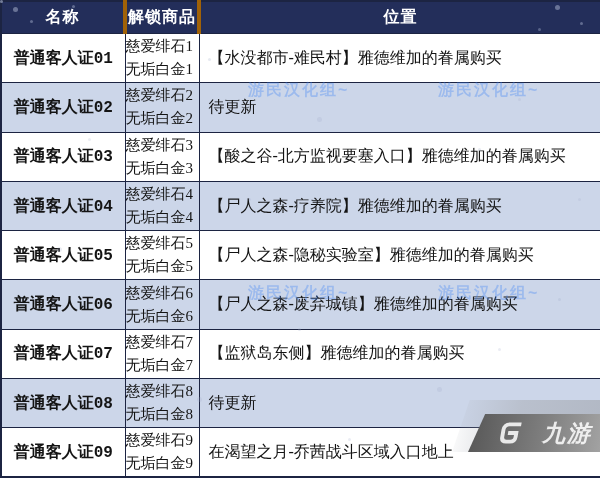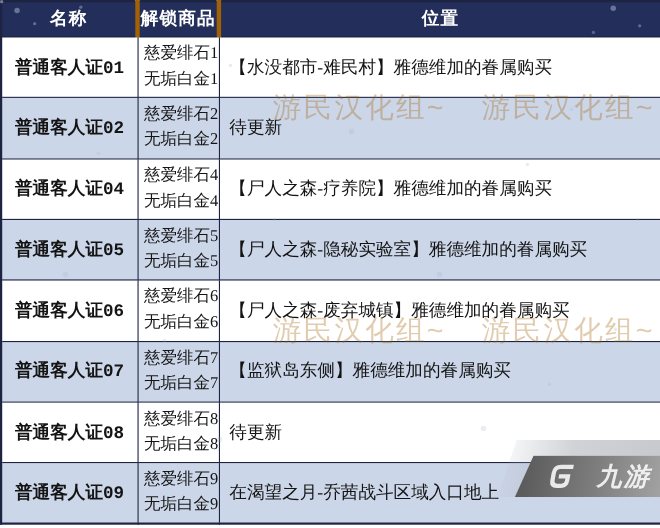--- a/index.html
+++ b/index.html
@@ -16,28 +16,28 @@
       border-bottom:1px solid #1c2442;border-left:4px solid #a16207;padding:0;}
   thead th:first-child{border-left:none;}
 
   tbody td{border:1px solid #1c2442;vertical-align:middle;color:#141414;
       background:#fff;padding:0;}
   tbody tr:nth-child(even) td{background:#ccd6e9;}
   tbody tr{height:49.3px;}
 
   td.name{font-size:16px;font-weight:bold;text-align:center;
       font-family:Liberation Mono, monospace;}
-  td.items{font-size:15px;text-align:right;line-height:23px;
+  td.items{font-size:15px;text-align:left;line-height:23px;
       font-family:"Liberation Serif",serif;}
   td.items span{display:block;}
   td.loc{font-size:16px;text-align:left;padding-left:9px;
       font-family:"Liberation Serif",serif;}
 
   
-  .wm-tile{position:absolute;font-size:26px;font-weight:normal;color:#a16207;
+  .wm-tile{position:absolute;font-size:16px;font-weight:bold;color:#3b82f6;
       opacity:.32;filter:blur(.7px);letter-spacing:2px;pointer-events:none;
       font-family:"Liberation Sans",sans-serif;white-space:nowrap;}
 
   
   .dots{position:absolute;left:0;top:0;width:3px;height:3px;border-radius:50%;
       background:rgba(190,200,225,.55);pointer-events:none;
       box-shadow:
         14px 8px 0 1px rgba(190,200,225,.45), 30px 20px 0 0 rgba(190,200,225,.4),
         72px 5px 0 0 rgba(190,200,225,.4), 556px 6px 0 1px rgba(190,200,225,.45),
         580px 22px 0 0 rgba(190,200,225,.4), 538px 28px 0 0 rgba(190,200,225,.35),
@@ -93,20 +93,28 @@
 
     <tr>
       <td class="name">普通客人证02</td>
       <td class="items">
         <span>慈爱绯石2</span>
         <span>无垢白金2</span>
       </td>
       <td class="loc">待更新</td>
     </tr>
 
+    <tr>
+      <td class="name">普通客人证03</td>
+      <td class="items">
+        <span>慈爱绯石3</span>
+        <span>无垢白金3</span>
+      </td>
+      <td class="loc">【酸之谷-北方监视要塞入口】雅德维加的眷属购买</td>
+    </tr>
 
     <tr>
       <td class="name">普通客人证04</td>
       <td class="items">
         <span>慈爱绯石4</span>
         <span>无垢白金4</span>
       </td>
       <td class="loc">【尸人之森-疗养院】雅德维加的眷属购买</td>
     </tr>
 

